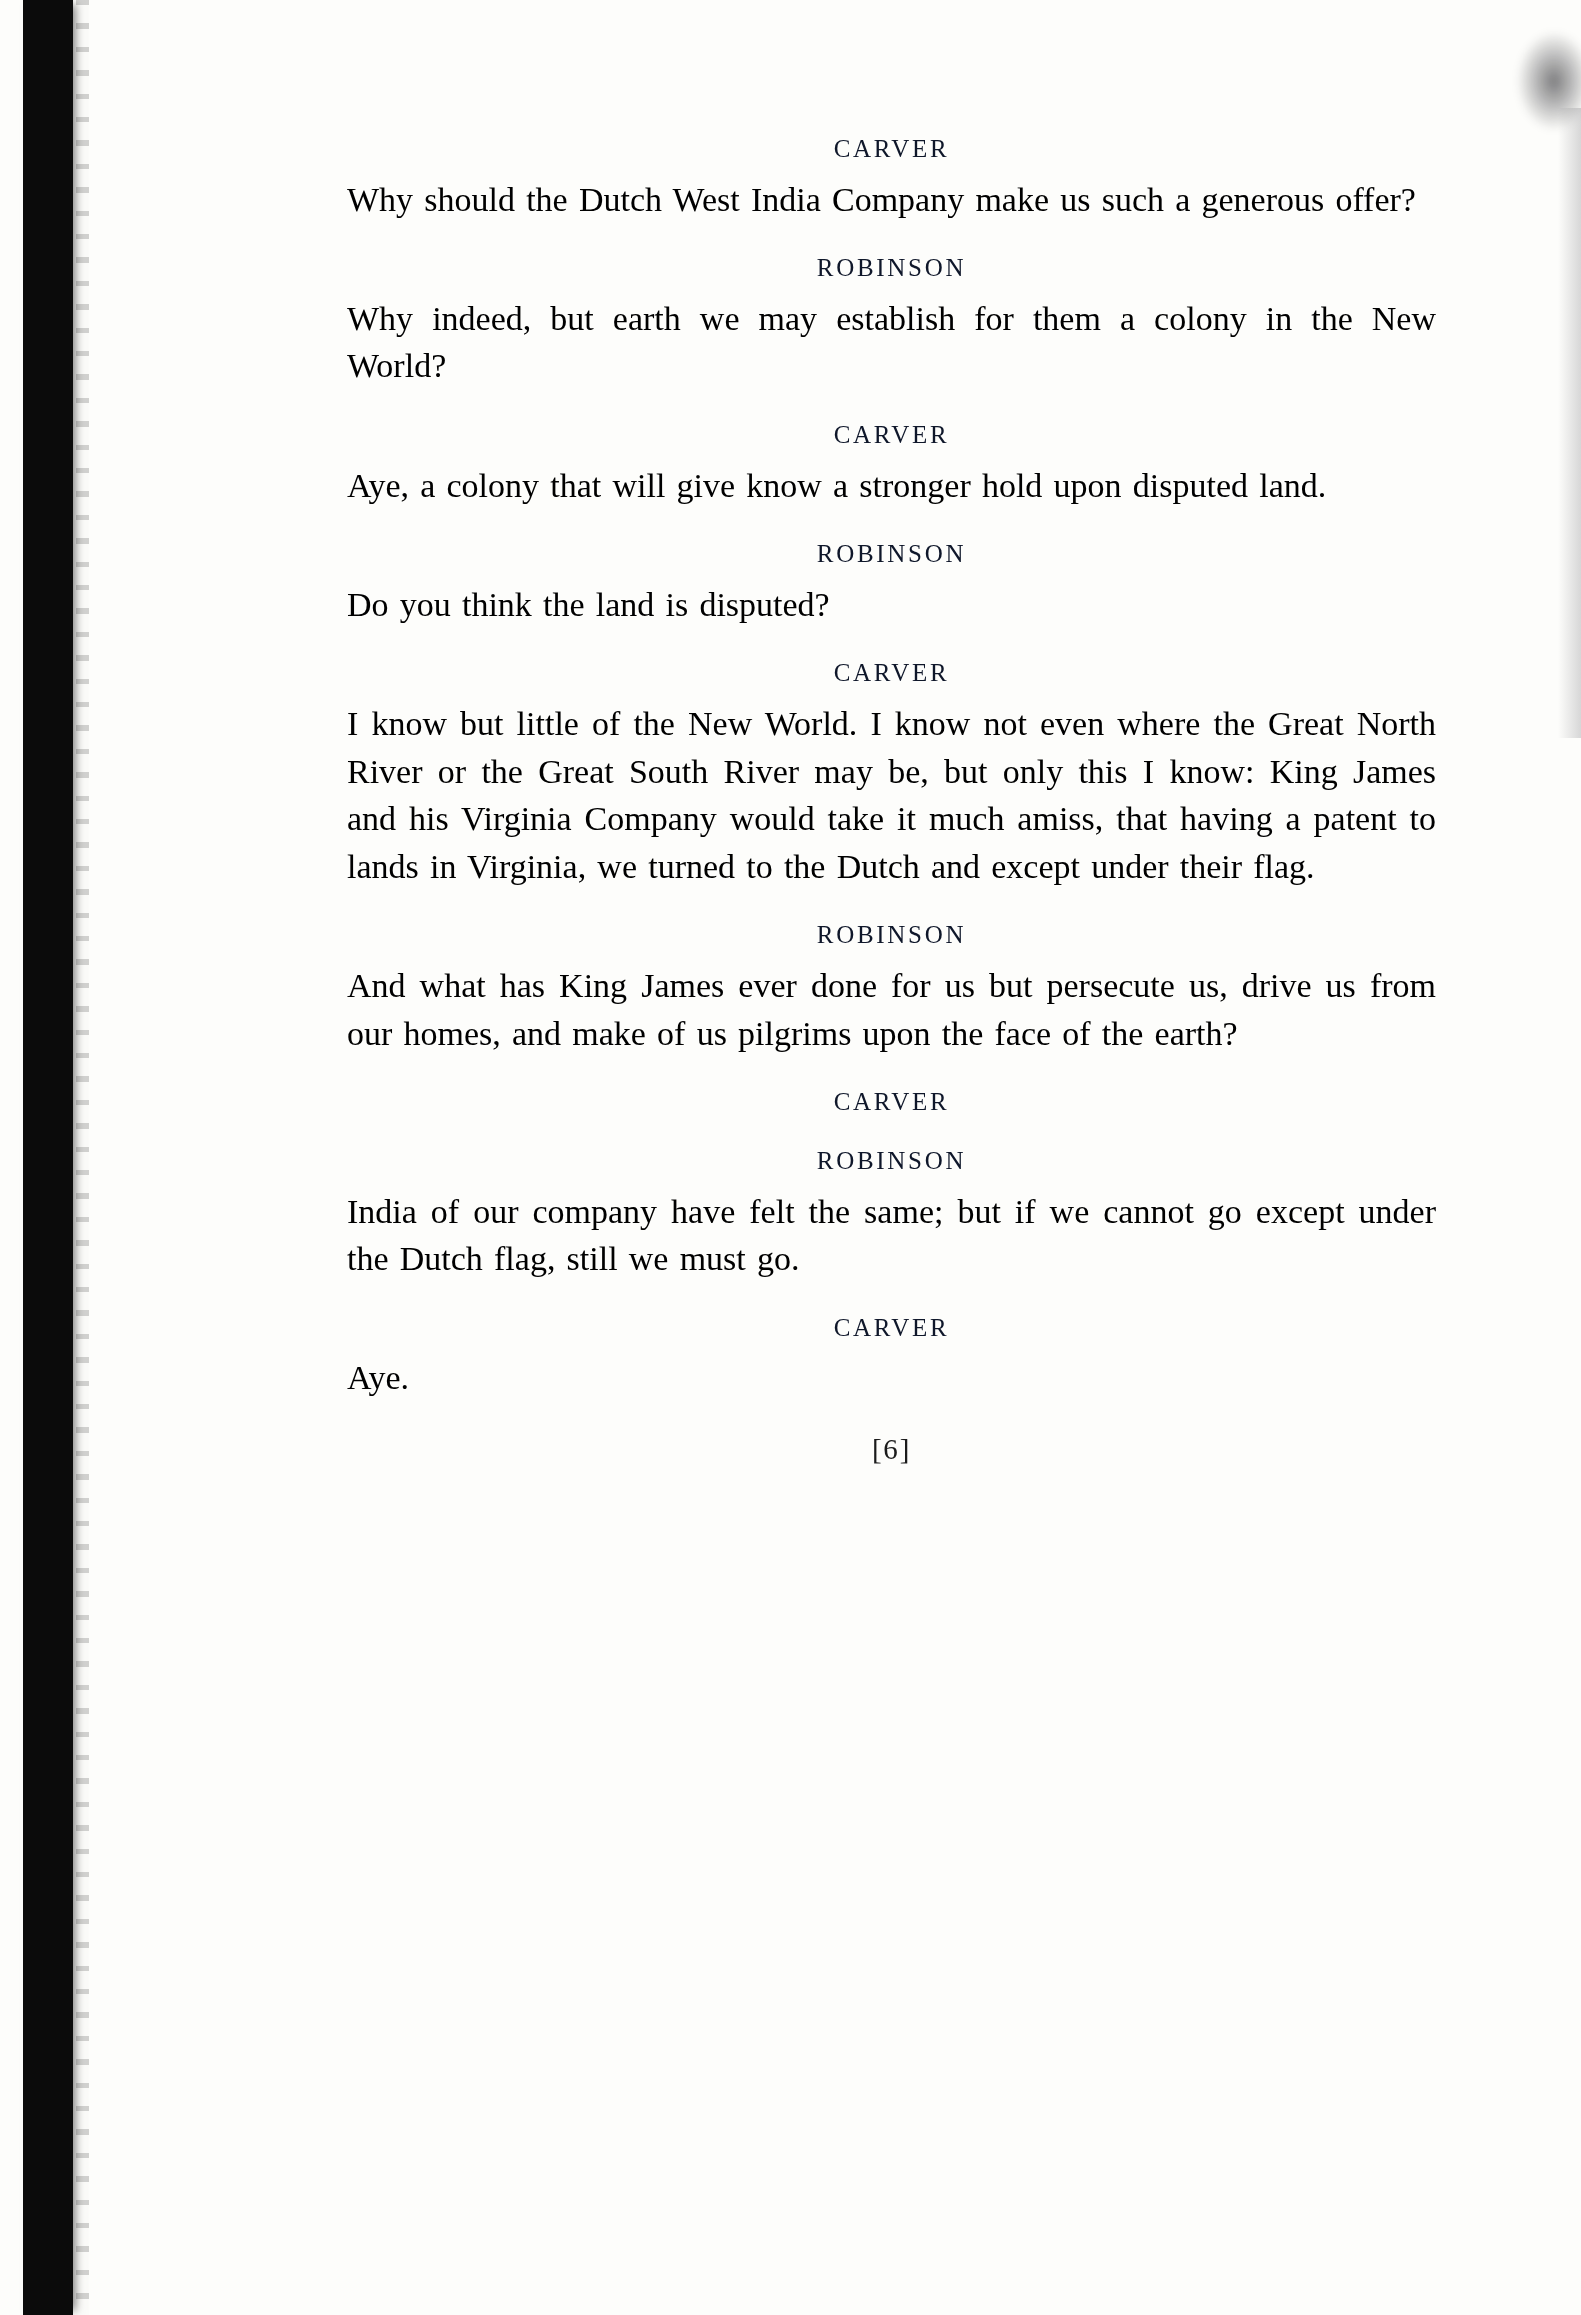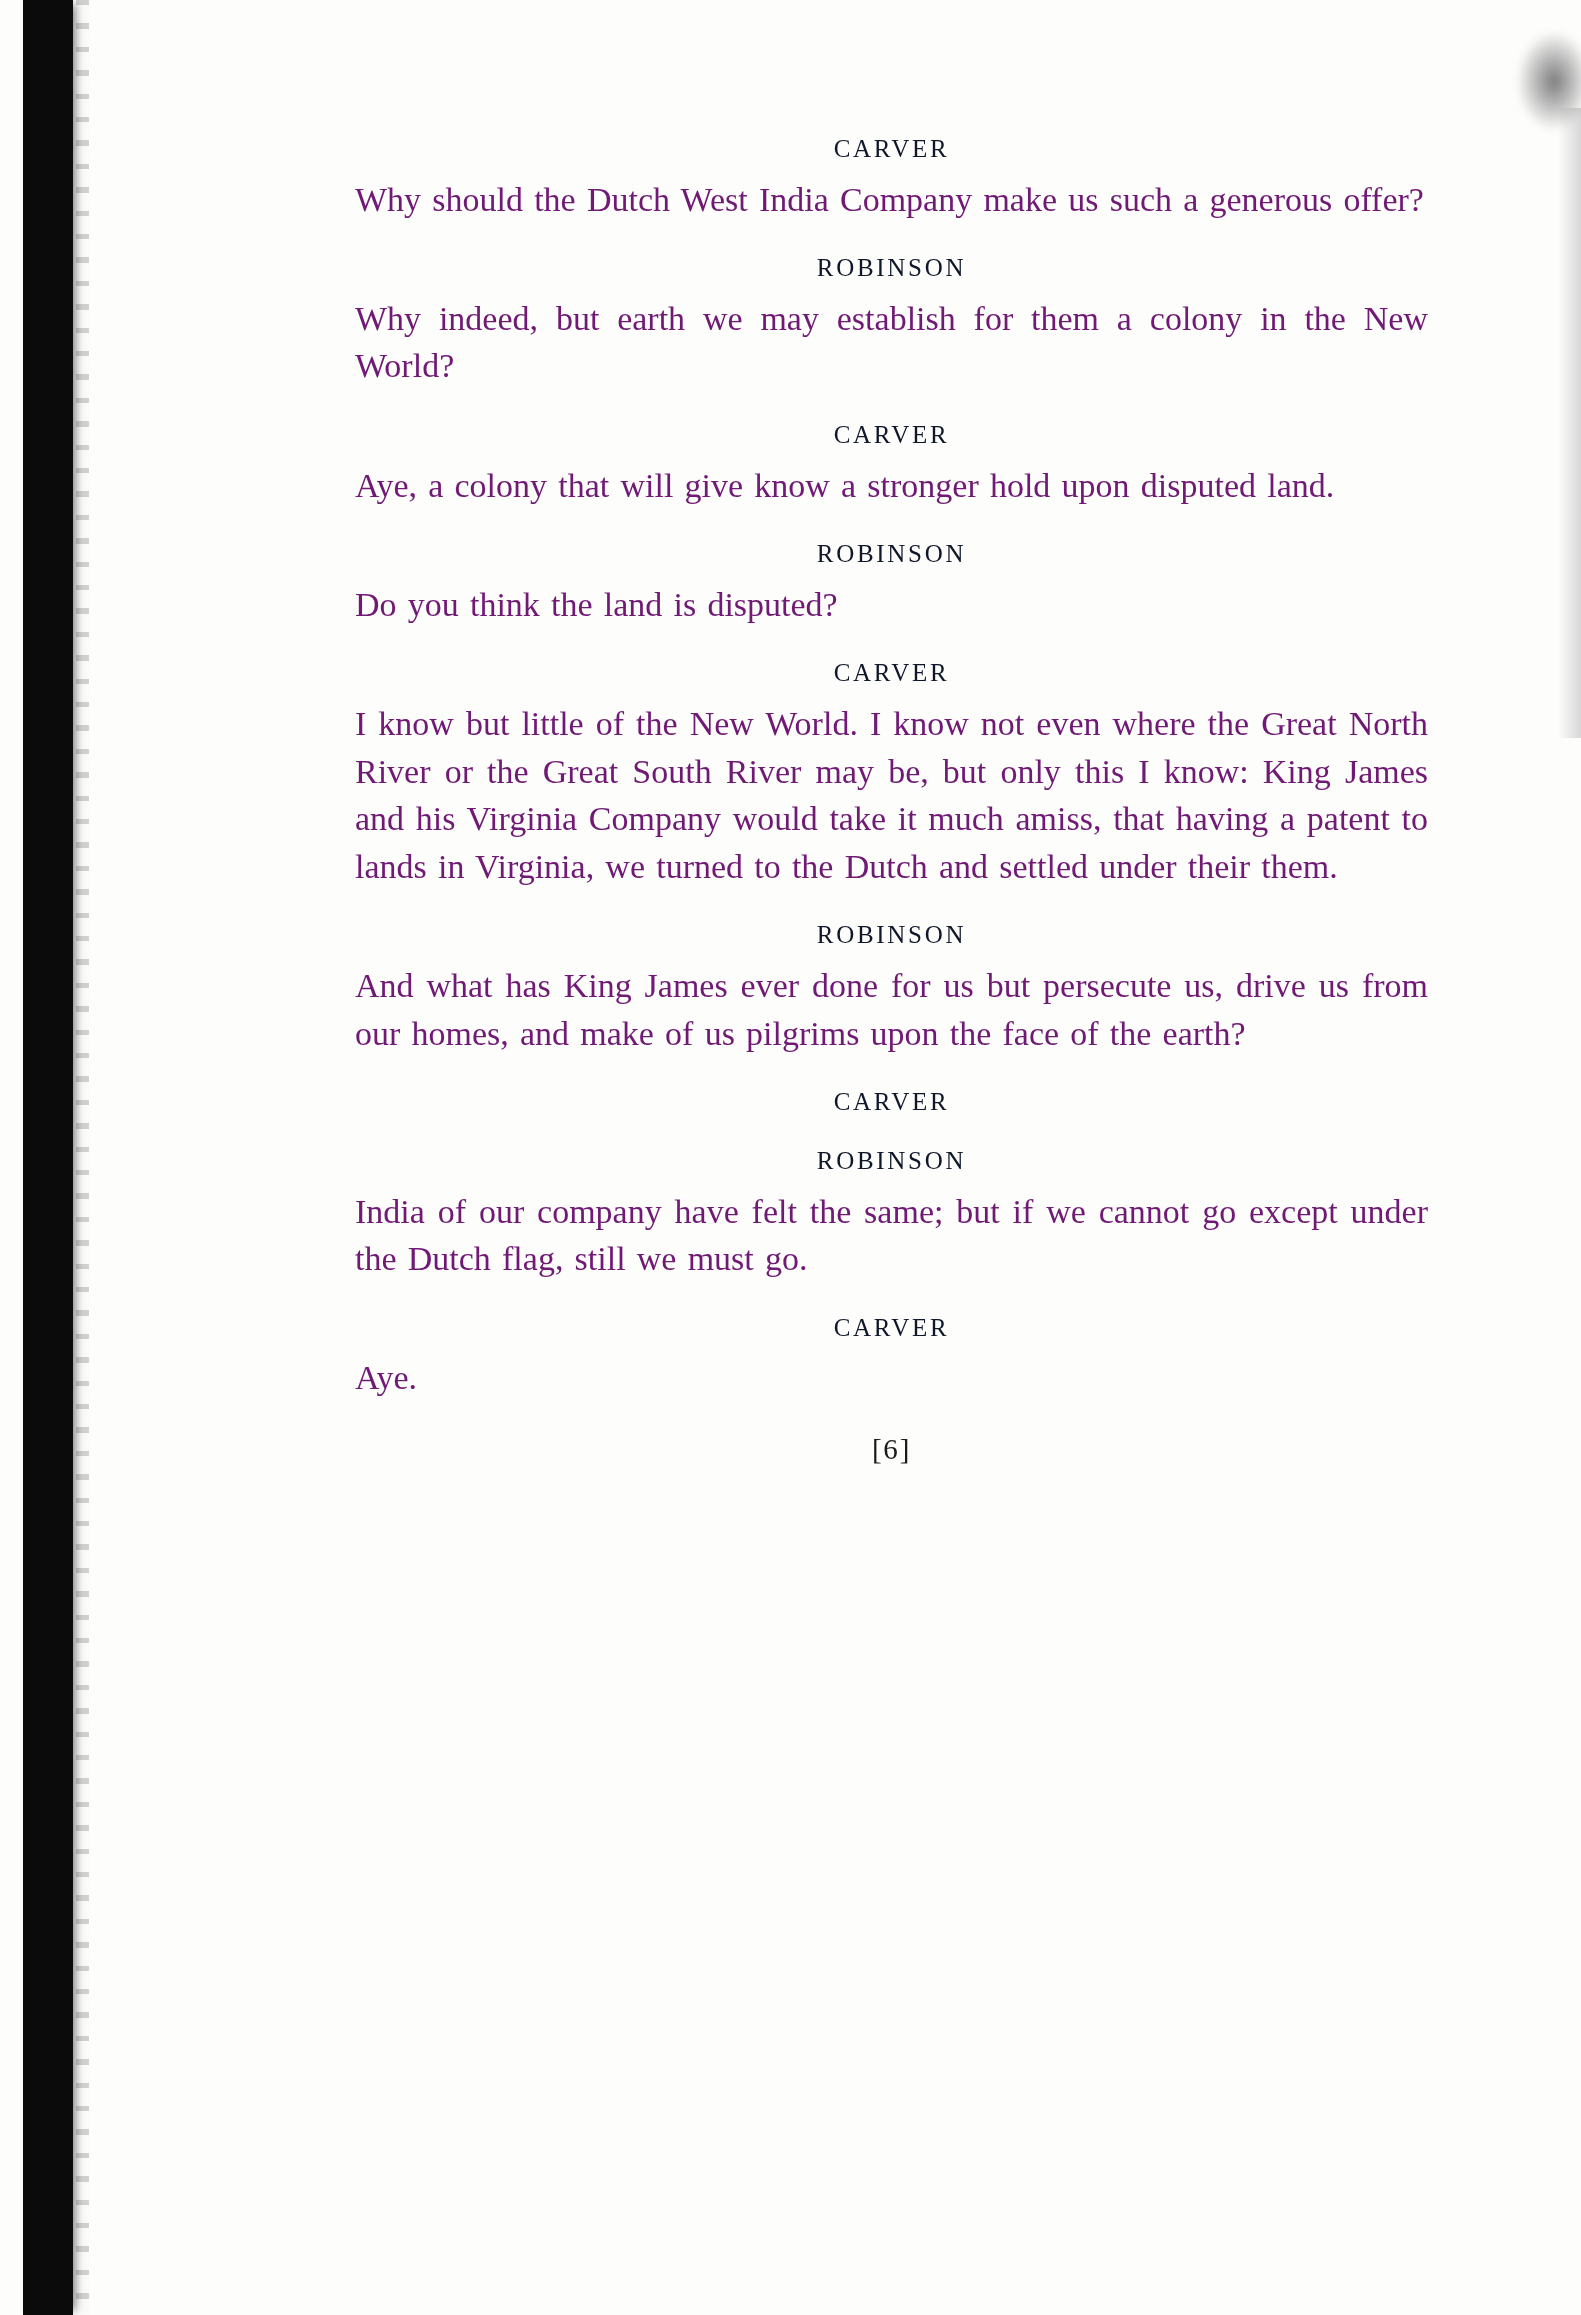--- a/index.html
+++ b/index.html
@@ -68,26 +68,26 @@
     margin: 0 0 31px 0;
   }
   .speaker {
     text-align: center;
     font-size: 25px;
     letter-spacing: 2.7px;
     margin: 0 0 12.6px 0;
     color: #0f172a;
   }
   .line {
-    margin: 8px;
+    margin: 0;
     font-size: 34px;
     line-height: 1.40;
     text-align: justify;
     word-spacing: 2.7px;
-    color: #701a75;
+    color: #000000;
   }
   .folio {
     margin-top: 23.4px;
     text-align: center;
     font-size: 29px;
     letter-spacing: 1.8px;
   }
 </style>
 </head>
 <body>
@@ -116,21 +116,21 @@
       <p class="line">Aye, a colony that will give know a stronger hold upon disputed land.</p>
     </section>
 
     <section class="speech">
       <div class="speaker">ROBINSON</div>
       <p class="line">Do you think the land is disputed?</p>
     </section>
 
     <section class="speech">
       <div class="speaker">CARVER</div>
-      <p class="line">I know but little of the New World.  I know not even where the Great North River or the Great South River may be, but only this I know:  King James and his Virginia Company would take it much amiss, that having a patent to lands in Virginia, we turned to the Dutch and settled under their them.</p>
+      <p class="line">I know but little of the New World.  I know not even where the Great North River or the Great South River may be, but only this I know:  King James and his Virginia Company would take it much amiss, that having a patent to lands in Virginia, we turned to the Dutch and except under their flag.</p>
     </section>
 
     <section class="speech">
       <div class="speaker">ROBINSON</div>
       <p class="line">And what has King James ever done for us but persecute us, drive us from our homes, and make of us pilgrims upon the face of the earth?</p>
     </section>
 
     <section class="speech">
       <div class="speaker">CARVER</div>
     </section>

